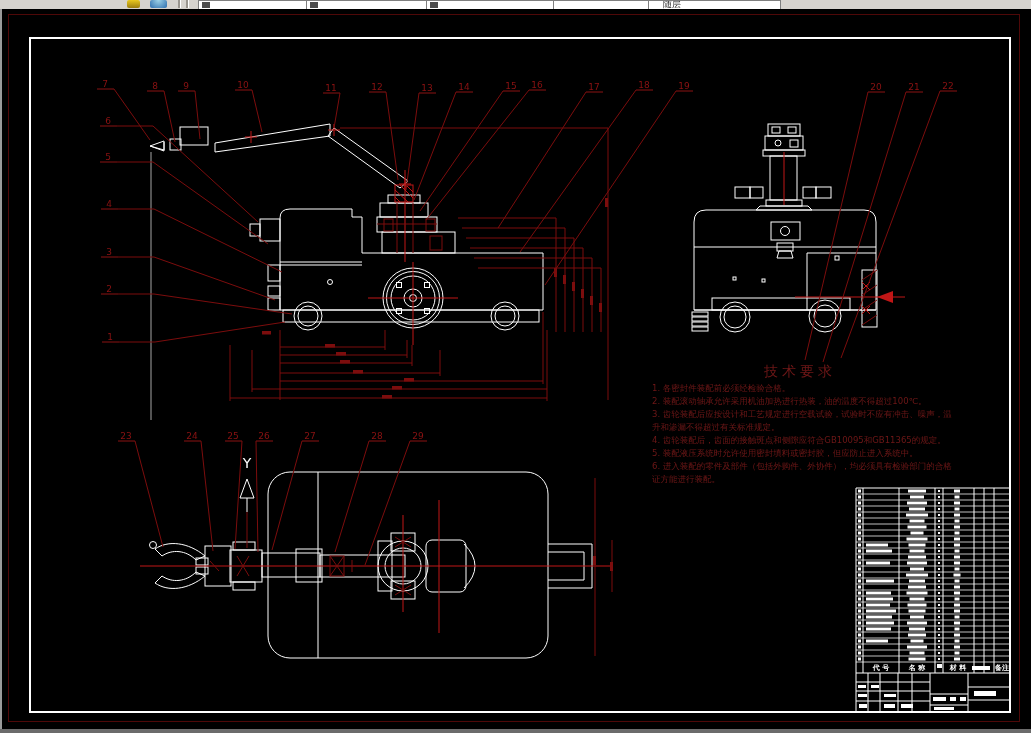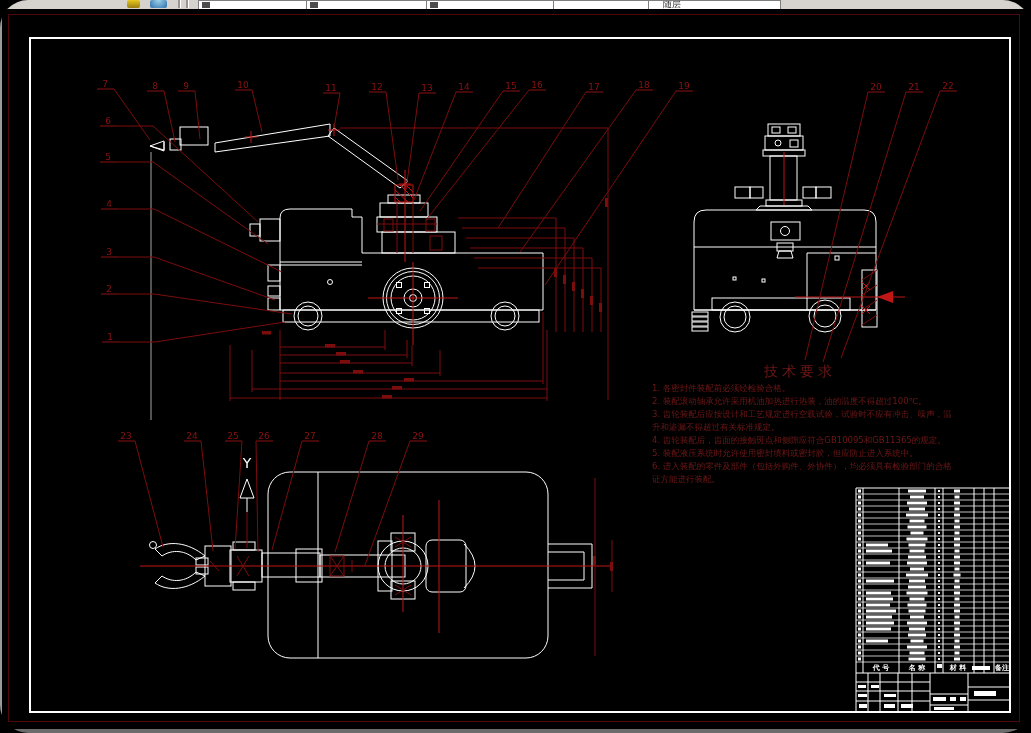--- a/index.html
+++ b/index.html
@@ -1,17 +1,17 @@
 <!DOCTYPE html>
 <html><head>
 <meta charset="utf-8">
 <style>
   html,body{margin:0;padding:0;background:#000;}
   #screen{position:relative;width:1031px;height:733px;overflow:hidden;background:#000;
-          font-family:"DejaVu Sans",sans-serif;border-radius:28px;}
+          font-family:"DejaVu Sans",sans-serif;}
   
   #toolbar{position:absolute;left:0;top:0;width:1031px;height:9px;background:#d6d3ce;
            border-bottom:1px solid #404040;}
   .tb-icon{position:absolute;top:0;height:8px;border-radius:2px;}
   .tb-sep{position:absolute;top:0;width:2px;height:8px;background:#9a968f;border-right:1px solid #fff;}
   .tb-field{position:absolute;top:0;height:8px;background:#fff;border:1px solid #7f7f7f;
             border-bottom:none;overflow:hidden;font-size:9px;color:#222;line-height:14px;
             padding-left:14px;}
   .tb-field .swatch{position:absolute;left:3px;top:1px;width:8px;height:6px;background:#4d4d4d;}
   

